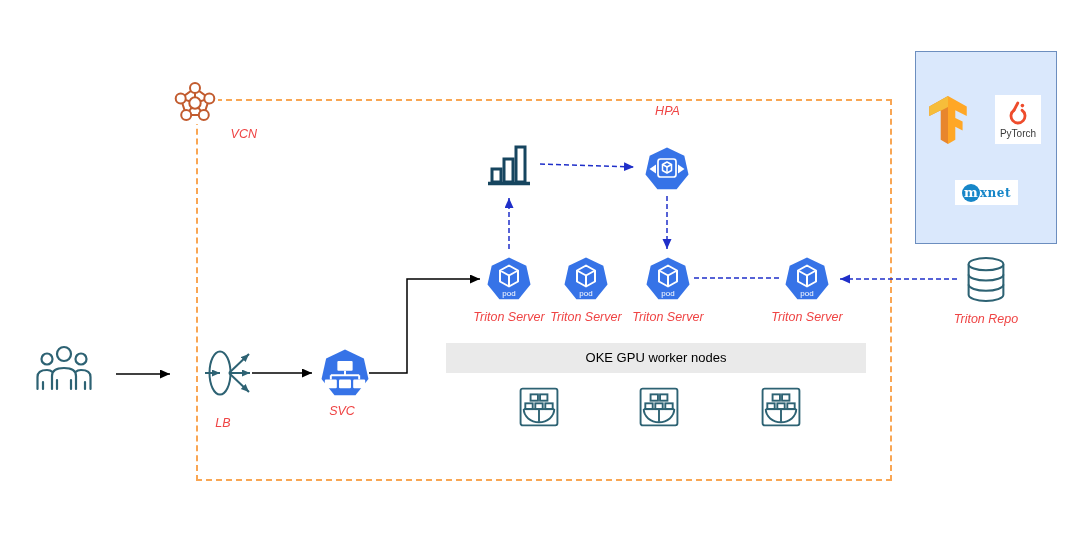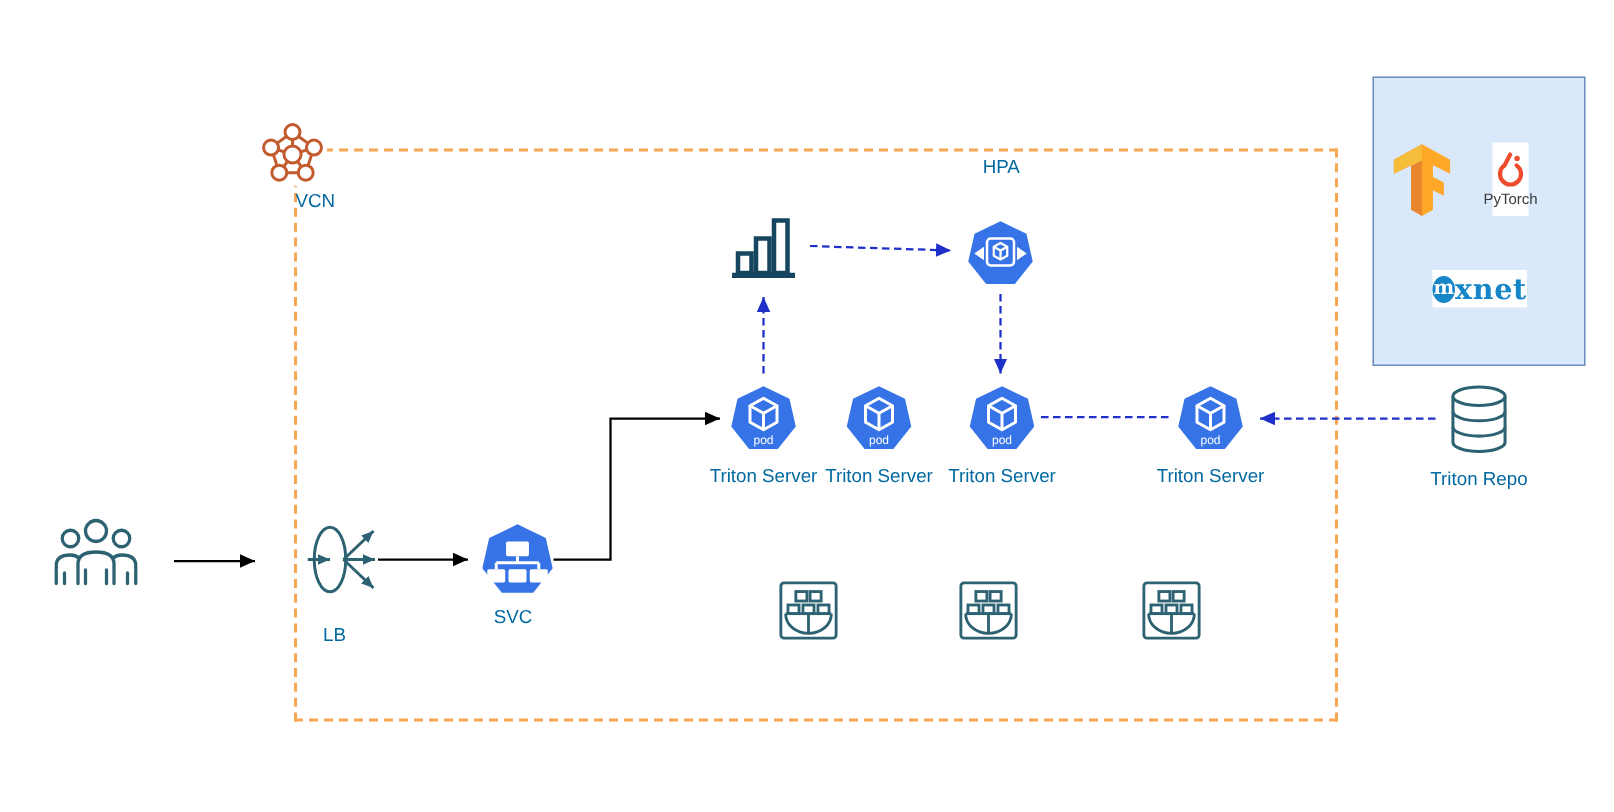--- a/index.html
+++ b/index.html
@@ -1,35 +1,35 @@
 <!DOCTYPE html>
 <html><head>
 <meta charset="utf-8">
 <style>
   html,body{margin:0;padding:0;background:#fff;}
   .canvas{position:relative;width:1076px;height:541px;background:#ffffff;
           font-family:"Liberation Sans",sans-serif;overflow:hidden;}
   .abs{position:absolute;}
-  .lbl{position:absolute;font-size:12.5px;color:#0369a1;text-align:center;line-height:15px;}
+  .lbl{position:absolute;font-size:12.5px;color:#ef4444;text-align:center;line-height:15px;font-style:italic;}
   .vcn-box{position:absolute;left:196px;top:99px;width:692px;height:378px;
            border:2px dashed #f9a653;}
   .vcn-icon{left:172px;top:78px;width:46px;height:46px;background:#fff;}
   .panel{position:absolute;left:915px;top:51px;width:140px;height:191px;
          background:#dae8fc;border:1px solid #6c8ebf;}
   .worker-bar{position:absolute;left:446px;top:343px;width:420px;height:30px;
               background:#eaeaea;font-size:13px;color:#000;text-align:center;line-height:30px;}
-  .pt-card{position:absolute;left:79px;top:43px;width:24px;height:49px;background:#fff;
+  .pt-card{position:absolute;left:79px;top:43px;width:46px;height:49px;background:#fff;
            display:flex;flex-direction:column;align-items:center;justify-content:center;}
   .pt-card .pt-text{font-size:10px;color:#3a3a3a;margin-top:1px;}
   .mx-card{position:absolute;left:39px;top:128px;width:63px;height:25px;background:#fff;
            display:flex;align-items:center;justify-content:center;}
   .mx-m{display:inline-block;width:18px;height:18px;border-radius:50%;background:#1686c8;
         color:#fff;font-family:"DejaVu Serif",serif;font-weight:bold;font-size:13px;
         line-height:18px;text-align:center;}
-  .mx-rest{color:#1686c8;font-family:"DejaVu Serif",serif;font-weight:bold;font-size:19px;
+  .mx-rest{color:#1686c8;font-family:"DejaVu Serif",serif;font-weight:bold;font-size:12px;
            letter-spacing:0.5px;}
 </style>
 </head>
 <body>
 
 <div class="canvas">
 
   <div class="vcn-box"></div>
 
   <svg class="abs" style="left:0;top:0" width="1076" height="541">
@@ -58,21 +58,21 @@
                  M23,10 L23,25 M8.7,20.4 L23,25 M37.3,20.4 L23,25 M14.2,37.1 L23,25 M31.8,37.1 L23,25"></path>
         <circle cx="23" cy="10" r="5" fill="#fff"></circle>
         <circle cx="8.7" cy="20.4" r="5" fill="#fff"></circle>
         <circle cx="37.3" cy="20.4" r="5" fill="#fff"></circle>
         <circle cx="14.2" cy="37.1" r="5" fill="#fff"></circle>
         <circle cx="31.8" cy="37.1" r="5" fill="#fff"></circle>
         <circle cx="23" cy="25" r="5.7" fill="#fff"></circle>
       </g>
     </svg>
   </div>
-  <div class="lbl" style="left:197px;top:127px;width:60px;text-align:left">VCN</div>
+  <div class="lbl" style="left:197px;top:127px;width:60px;text-align:right">VCN</div>
 
   <div class="abs" style="left:35px;top:344px">
     <svg width="58" height="47" viewBox="0 0 58 47">
       <g stroke="#2d6273" stroke-width="2.2" fill="none" stroke-linecap="round">
         <circle cx="12" cy="15" r="5.5"></circle>
         <circle cx="46" cy="15" r="5.5"></circle>
         <circle cx="29" cy="10" r="7"></circle>
         <path d="M2.5,45 V33 Q2.5,26 12,26 Q15.5,26 17.5,28"></path>
         <path d="M55.5,45 V33 Q55.5,26 46,26 Q42.5,26 40.5,28"></path>
         <path d="M17,45 V32 Q17,24 29,24 Q41,24 41,32 V45"></path>
@@ -187,20 +187,21 @@
       </g>
       <text x="22" y="39" text-anchor="middle" font-size="8" fill="#fff" font-family="Liberation Sans, sans-serif">pod</text>
     </svg>
   </div>
 
   <div class="lbl" style="left:454px;top:310px;width:110px">Triton Server</div>
   <div class="lbl" style="left:531px;top:310px;width:110px">Triton Server</div>
   <div class="lbl" style="left:613px;top:310px;width:110px">Triton Server</div>
   <div class="lbl" style="left:752px;top:310px;width:110px">Triton Server</div>
 
+  <div class="worker-bar">OKE GPU worker nodes</div>
 
   <div class="abs" style="left:519px;top:387px">
     <svg width="40" height="40" viewBox="0 0 38 38">
       <g stroke="#2d6273" stroke-width="1.8" fill="none">
         <rect x="1.5" y="1.5" width="35" height="35" rx="2"></rect>
         <rect x="11" y="7" width="7" height="6"></rect>
           <rect x="20" y="7" width="7" height="6"></rect>
         <rect x="6" y="15.5" width="7" height="5.5"></rect>
           <rect x="15.5" y="15.5" width="7" height="5.5"></rect>
           <rect x="25" y="15.5" width="7" height="5.5"></rect>

